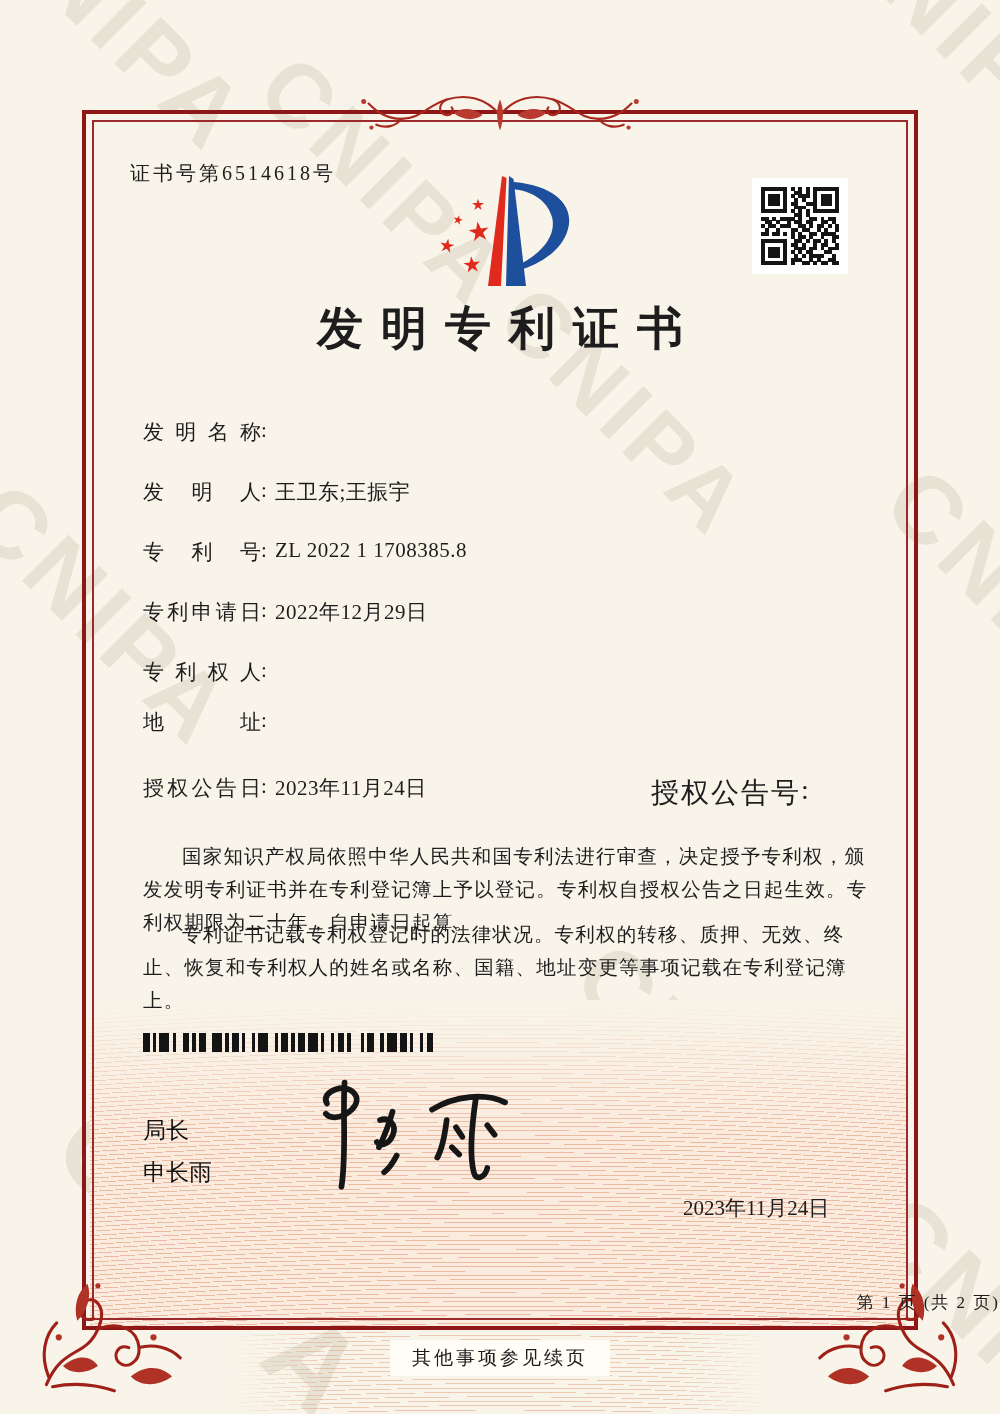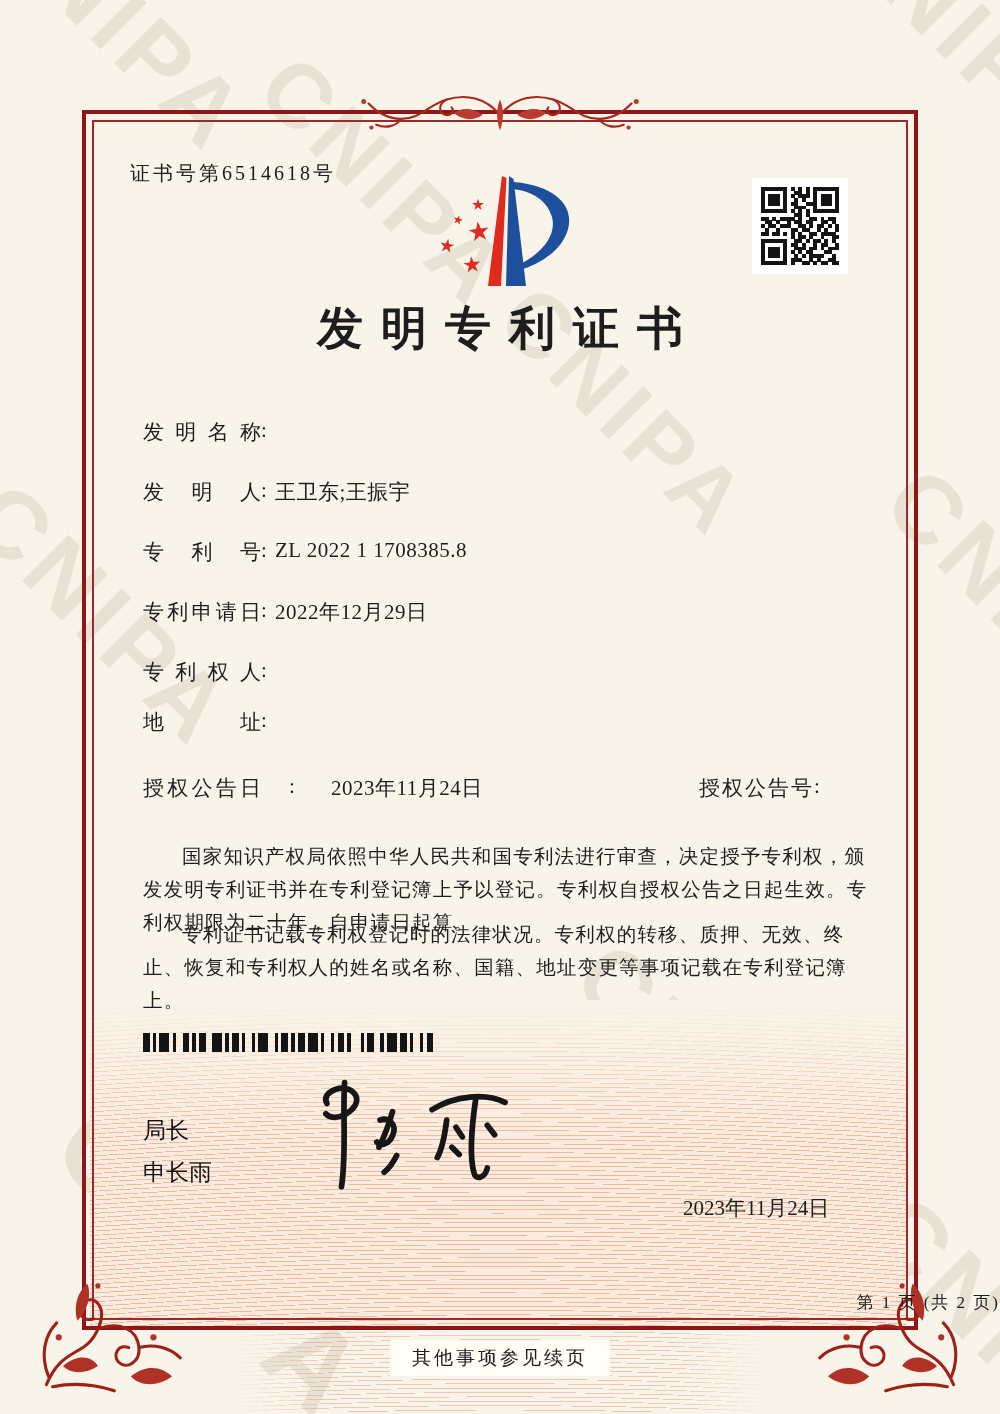--- a/index.html
+++ b/index.html
@@ -38,21 +38,21 @@
   .qr i{position:absolute;width:3.9px;height:3.9px;background:#141414;}
   .title{position:absolute;left:0;top:298px;width:100%;text-align:center;z-index:5;
       font-size:46px;font-weight:bold;letter-spacing:18px;text-indent:18px;}
 
   
   .field-row{position:absolute;left:143px;width:760px;font-size:21px;z-index:5;display:flex;}
   .flabel{display:inline-block;width:118px;text-align:justify;text-align-last:justify;flex:0 0 118px;}
   .fcolon{flex:0 0 14px;}
   .fvalue{letter-spacing:0.5px;}
   .fvalue.wrap{width:580px;word-break:break-all;line-height:31px;}
-  .grant-right{position:absolute;left:508px;top:0;display:flex;font-size:21px;margin-left:48px;}
+  .grant-right{position:absolute;left:508px;top:0;display:flex;font-size:28px;}
   .grant-right .flabel2{letter-spacing:2px;}
 
   
   .law-par{position:absolute;left:143px;width:738px;font-size:19.5px;line-height:33px;
       letter-spacing:1.2px;text-indent:2em;z-index:5;}
 
   
   .barcode{position:absolute;left:143px;top:1033px;height:19px;display:flex;z-index:5;}
   .barcode span{height:100%;display:block;}
   .barcode .bar{background:#141414;}
@@ -439,21 +439,21 @@
   <span class="fvalue">2022年12月29日</span>
 </div>
 <div class="field-row" style="top:658px;">
   <span class="flabel">专利权人</span>
     <span class="fcolon">:</span>
 </div>
 <div class="field-row" style="top:708px;">
   <span class="flabel">地址</span>
     <span class="fcolon">:</span>
 </div>
-<div class="field-row" style="top:774px;gap:28px;">
+<div class="field-row" style="top:774px;">
   <span class="flabel">授权公告日</span>
     <span class="fcolon">:</span>
   <span class="fvalue">2023年11月24日</span>
   <span class="grant-right">
     <span class="flabel2">授权公告号</span>
       <span class="fcolon">:&nbsp;</span>
   </span>
 </div>
 
 <p class="law-par" style="top:820px;">国家知识产权局依照中华人民共和国专利法进行审查，决定授予专利权，颁发发明专利证书并在专利登记簿上予以登记。专利权自授权公告之日起生效。专利权期限为二十年，自申请日起算。</p>

